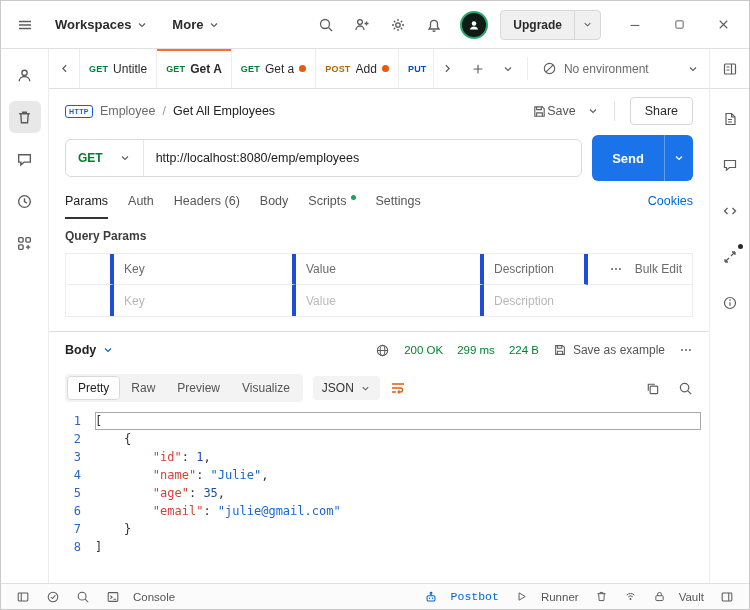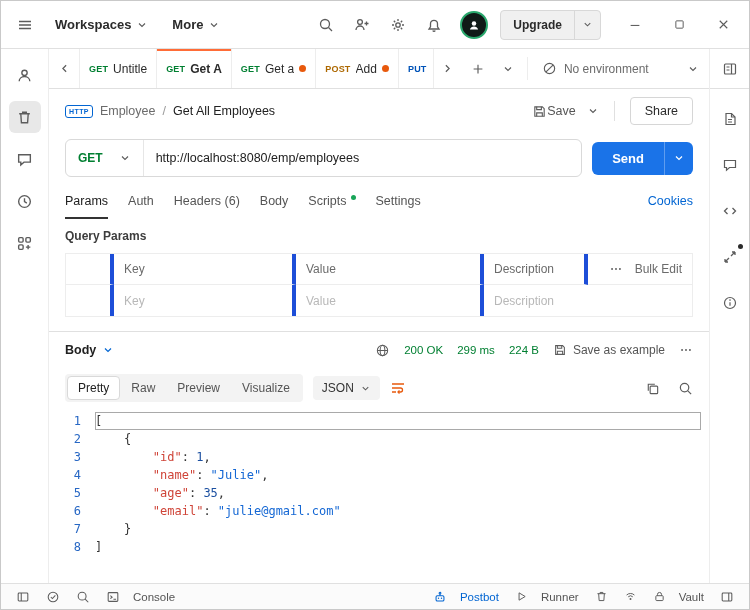--- a/index.html
+++ b/index.html
@@ -64,21 +64,21 @@
   .save-group { display: flex; align-items: center; gap: 0; color: #555; cursor: pointer; font-size: 12.5px; }
   .bc-vdiv { width: 1px; height: 20px; background: #e0e0e0; margin: 0 8px; }
   .share-btn { border: 1px solid #d6d6d6; border-radius: 4px; padding: 6px 14px; font-size: 12.5px; color: #2b2b2b; background: #fff; cursor: pointer; }
 
   
   .request-row { height: 50px; flex: none; display: flex; align-items: center; padding: 0 16px; gap: 10px; }
   .url-group { flex: 1; display: flex; align-items: stretch; height: 38px; border: 1px solid #d9d9d9; border-radius: 6px; overflow: hidden; background: #fff; }
   .method-select { display: flex; align-items: center; gap: 16px; padding: 0 12px; border-right: 1px solid #e6e6e6; cursor: pointer; }
   .method-select .method { font-size: 12px; font-weight: 700; }
   .url-input { flex: 1; border: none; outline: none; padding: 0 12px; font-size: 12.5px; color: #212121; font-family: "Liberation Sans", sans-serif; background: transparent; }
-  .send-split { display: flex; align-items: stretch; height: 33px; border-radius: 6px; overflow: hidden; background: #1a73e8; flex: none; }
+  .send-split { display: flex; align-items: stretch; height: 46px; border-radius: 6px; overflow: hidden; background: #1a73e8; flex: none; }
   .send-btn { border: none; background: transparent; color: #fff; font-size: 13px; font-weight: 600; padding: 0 20px; cursor: pointer; font-family: "Liberation Sans", sans-serif; }
   .send-caret { display: flex; align-items: center; padding: 0 8px; border-left: 1px solid rgba(255,255,255,.3); color: #fff; cursor: pointer; }
 
   
   .req-tabs { height: 36px; flex: none; display: flex; align-items: stretch; padding: 0 16px; gap: 20px; }
   .req-tab { display: flex; align-items: center; font-size: 12.5px; color: #555; cursor: pointer; position: relative; }
   .req-tab.active { color: #212121; font-weight: 500; box-shadow: inset 0 -2px 0 #333; }
   .green-dot { width: 5px; height: 5px; border-radius: 50%; background: #18a558; margin-left: 4px; align-self: center; transform: translateY(-4px); }
   .cookies-link { margin-left: auto; display: flex; align-items: center; font-size: 12.5px; color: #0265d2; font-weight: 500; cursor: pointer; }
 
@@ -120,21 +120,21 @@
   .gutter { width: 46px; flex: none; text-align: right; padding-right: 14px; color: #2767c4; user-select: none; }
   .line-content { flex: 1; white-space: pre; color: #333; }
   .line-content.selected { box-shadow: inset 0 0 0 1px #a9a9a9; }
   .tk-p { color: #333; } .tk-k { color: #cf4438; } .tk-s { color: #1467d4; } .tk-n { color: #1b4fa0; }
 
   
   .statusbar { height: 26px; flex: none; border-top: 1px solid #e0e0e0; background: #fbfbfb; display: flex; align-items: center; padding: 0 10px; gap: 6px; font-size: 11.5px; color: #555; }
   .sb-item { display: flex; align-items: center; gap: 13px; padding: 2px 5px; border-radius: 3px; cursor: pointer; white-space: nowrap; }
   .sb-item .icon { color: #5c5c5c; }
   .statusbar .spacer { flex: 1; }
-  .sb-item.postbot { color: #0265d2; }
+  .sb-item.postbot { color: #0265d2; font-family: Liberation Mono, monospace; }
   .sb-item.postbot .icon { color: #0265d2; }
 </style>
 </head>
 <body>
 
 <div class="app">
 
   <header class="titlebar">
     <button class="icon-btn">
       <span class="icon">

